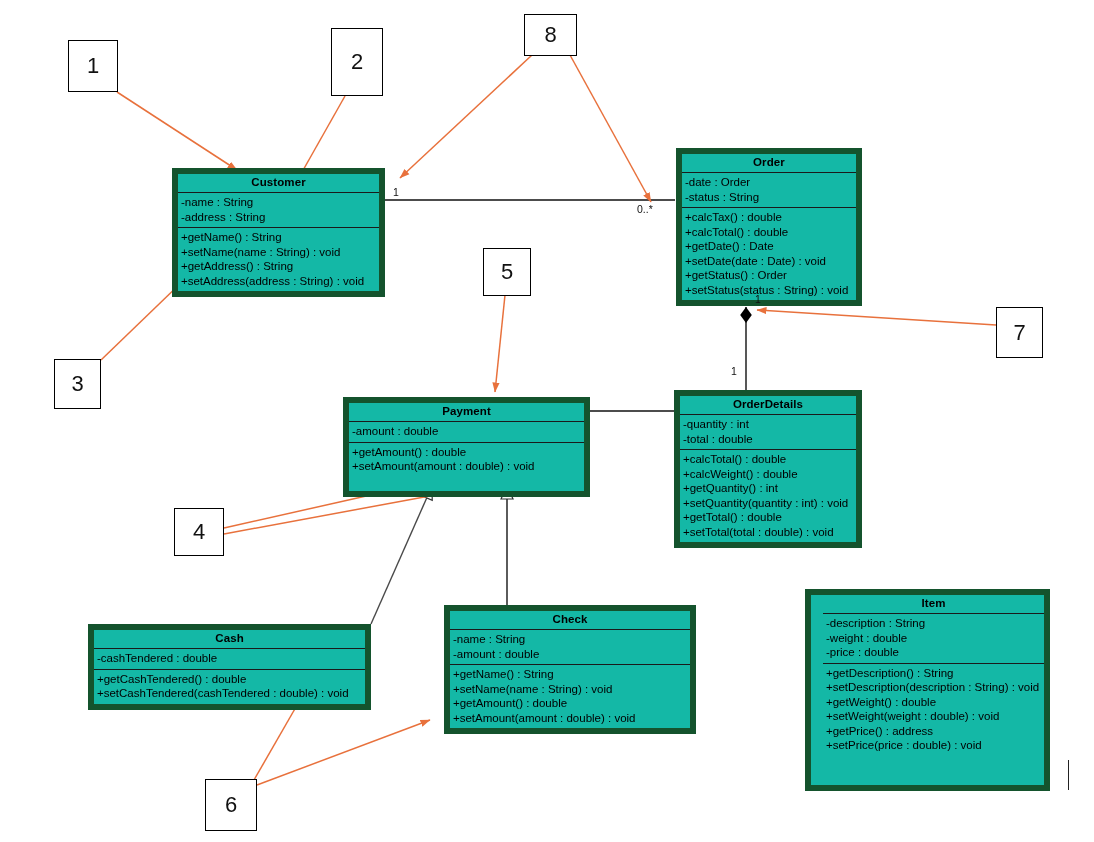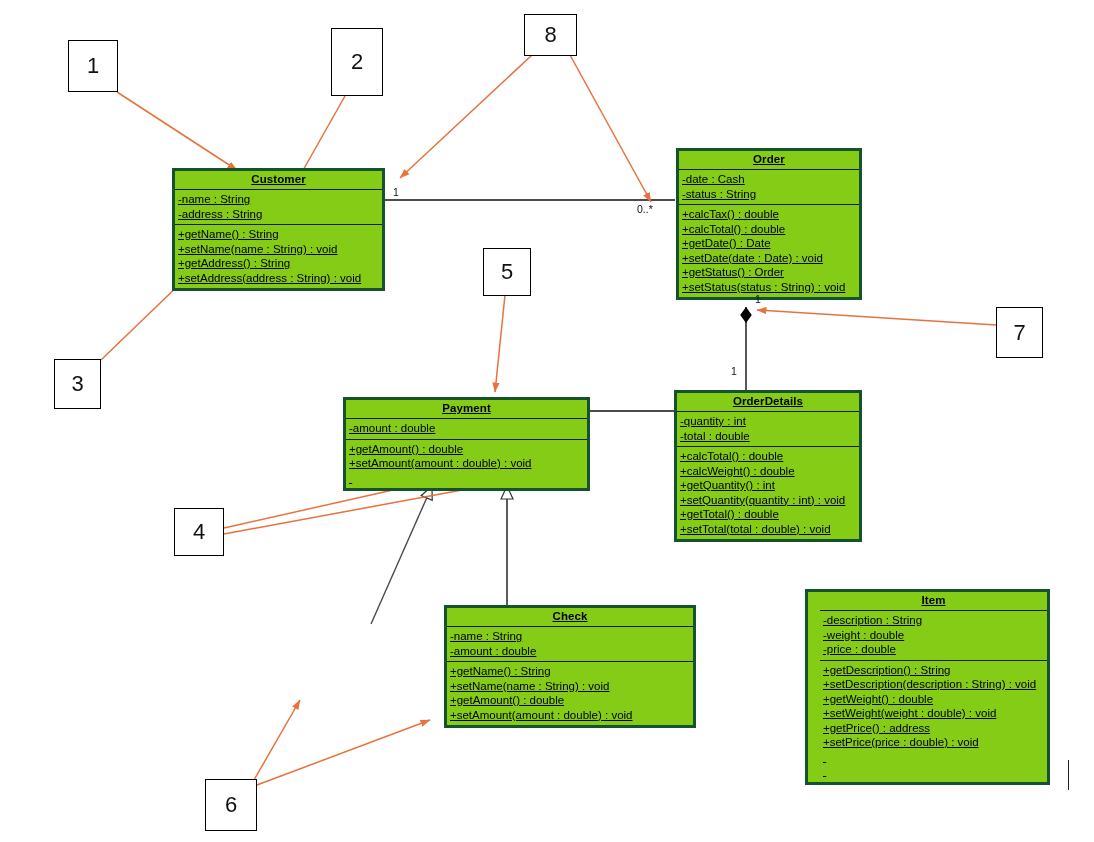--- a/index.html
+++ b/index.html
@@ -24,26 +24,25 @@
     top: 0;
     width: 1094px;
     height: 842px;
     pointer-events: none;
   }
 
   
   .uml-class {
     position: absolute;
     box-sizing: border-box;
-    background: #84cc16;
-    border: 3px solid #14532d;
+    background: #14b8a6;
+    border: 6px solid #14532d;
     font-size: 11.5px;
     color: #000000;
     z-index: 5;
-    text-decoration: underline;
   }
   .uml-name {
     text-align: center;
     font-weight: bold;
     font-size: 11.5px;
     padding: 2px 2px 3px 2px;
     border-bottom: 1px solid #1a1a1a;
     line-height: 13px;
     letter-spacing: 0.1px;
   }
@@ -175,21 +174,21 @@
       <div class="uml-row">+getName() : String</div>
       <div class="uml-row">+setName(name : String) : void</div>
       <div class="uml-row">+getAddress() : String</div>
       <div class="uml-row">+setAddress(address : String) : void</div>
     </div>
   </div>
 
   <div class="uml-class" style="left:676px; top:148px; width:186px;">
     <div class="uml-name">Order</div>
     <div class="uml-compartment uml-attrs">
-      <div class="uml-row">-date : Cash</div>
+      <div class="uml-row">-date : Order</div>
       <div class="uml-row">-status : String</div>
     </div>
     <div class="uml-compartment">
       <div class="uml-row">+calcTax() : double</div>
       <div class="uml-row">+calcTotal() : double</div>
       <div class="uml-row">+getDate() : Date</div>
       <div class="uml-row">+setDate(date : Date) : void</div>
       <div class="uml-row">+getStatus() : Order</div>
       <div class="uml-row">+setStatus(status : String) : void</div>
     </div>
@@ -216,20 +215,30 @@
     <div class="uml-compartment">
       <div class="uml-row">+calcTotal() : double</div>
       <div class="uml-row">+calcWeight() : double</div>
       <div class="uml-row">+getQuantity() : int</div>
       <div class="uml-row">+setQuantity(quantity : int) : void</div>
       <div class="uml-row">+getTotal() : double</div>
       <div class="uml-row">+setTotal(total : double) : void</div>
     </div>
   </div>
 
+  <div class="uml-class" style="left:88px; top:624px; width:283px;">
+    <div class="uml-name">Cash</div>
+    <div class="uml-compartment uml-attrs">
+      <div class="uml-row">-cashTendered : double</div>
+    </div>
+    <div class="uml-compartment">
+      <div class="uml-row">+getCashTendered() : double</div>
+      <div class="uml-row">+setCashTendered(cashTendered : double) : void</div>
+    </div>
+  </div>
 
   <div class="uml-class" style="left:444px; top:605px; width:252px;">
     <div class="uml-name">Check</div>
     <div class="uml-compartment uml-attrs">
       <div class="uml-row">-name : String</div>
       <div class="uml-row">-amount : double</div>
     </div>
     <div class="uml-compartment">
       <div class="uml-row">+getName() : String</div>
       <div class="uml-row">+setName(name : String) : void</div>

